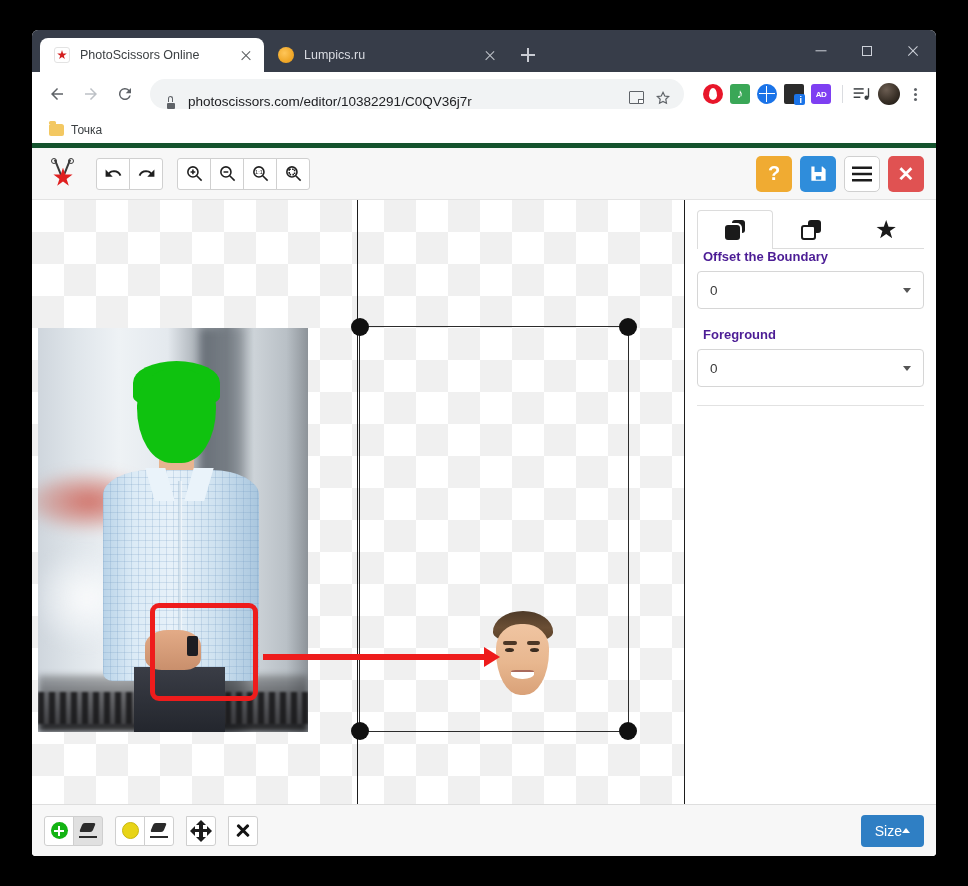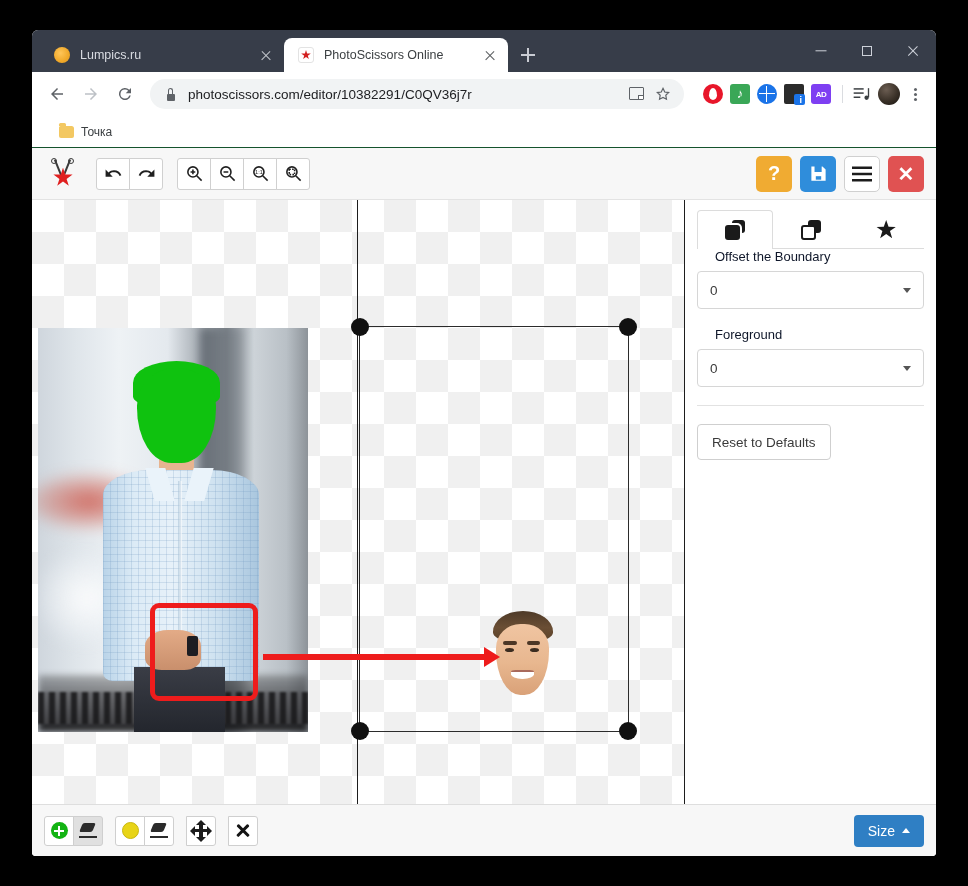--- a/index.html
+++ b/index.html
@@ -176,21 +176,21 @@
   }
   .navbtn svg { position: absolute; left: 50%; top: 50%; transform: translate(-50%,-50%); }
   .navbtn.disabled { color: #bdc1c6; }
 
   .omnibox {
     flex: 1 1 auto;
     height: 30px;
     background: #f1f3f4;
     border-radius: 15px;
     display: flex;
-    align-items: center;
+    align-items: flex-end;
     padding: 0 10px 0 14px;
     margin: 0 6px;
     min-width: 0;
   }
   .lockicon {
     width: 13px; height: 13px;
     flex: 0 0 13px;
     margin-right: 11px;
     position: relative;
   }
@@ -327,24 +327,24 @@
     background: #5f6368;
   }
   .kebab span:nth-child(1){ top:5px; }
   .kebab span:nth-child(2){ top:10px; }
   .kebab span:nth-child(3){ top:15px; }
 
   
   .bookmarks {
     height: 32px;
     background: #ffffff;
-    border-bottom: 1px solid #14532d;
-    display: flex;
-    align-items: center;
-    padding-left: 20px;
+    border-bottom: 5px solid #14532d;
+    display: flex;
+    align-items: center;
+    padding-left: 10px;
     box-sizing: border-box;
   }
   .bm-item {
     display: flex;
     align-items: center;
     padding: 3px 7px;
     border-radius: 4px;
     cursor: pointer;
     font-size: 12px;
     color: #3c4043;
@@ -794,23 +794,23 @@
   }
 
   .panel-title {
     font-size: 19px;
     color: #4a4a4a;
     font-weight: normal;
     margin: 12px 0 16px 2px;
   }
   .field-label {
     font-size: 13px;
-    font-weight: normal;
-    color: #0f172a;
-    margin: 0 0 7px 18px;
+    font-weight: bold;
+    color: #4c1d95;
+    margin: 0 0 7px 6px;
   }
   .select-box {
     height: 38px;
     border: 1px solid #d6d6d6;
     border-radius: 4px;
     display: flex;
     align-items: center;
     padding: 0 12px;
     box-sizing: border-box;
     font-size: 13.5px;
@@ -925,46 +925,45 @@
 
   .size-btn {
     margin-left: auto;
     background: #2f7fc4;
     color: #ffffff;
     height: 32px;
     padding: 0 14px;
     border-radius: 4px;
     display: flex;
     align-items: center;
-    gap: 7px;
     font-size: 14px;
     cursor: pointer;
   }
   .caret-up {
     width: 0; height: 0;
     border-left: 4.5px solid transparent;
     border-right: 4.5px solid transparent;
     border-bottom: 5.5px solid #ffffff;
   }
 </style>
 </head>
 <body>
 
 <div id="root">
   <div class="browser-window">
 
     <div class="tabstrip">
+      <div class="tab active">
+        <span class="tab-favicon fav-ps"></span>
+        <span class="tab-title">PhotoScissors Online</span>
+        <span class="tab-close"></span>
+      </div>
       <div class="tab inactive">
         <span class="tab-favicon fav-lumpics"></span>
         <span class="tab-title">Lumpics.ru</span>
-        <span class="tab-close"></span>
-      </div>
-      <div class="tab active">
-        <span class="tab-favicon fav-ps"></span>
-        <span class="tab-title">PhotoScissors Online</span>
         <span class="tab-close"></span>
       </div>
       <div class="newtab"></div>
 
       <div class="wincontrols">
         <div class="winbtn">
             <i class="wm-min"></i>
           </div>
         <div class="winbtn">
             <i class="wm-max"></i>
@@ -1186,21 +1185,20 @@
           </div>
 
           <div class="field-label">Foreground</div>
           <div class="select-box">
             <span class="val">0</span>
             <span class="caret-down"></span>
           </div>
 
           <div class="panel-divider"></div>
 
-          <div class="reset-btn">Reset to Defaults</div>
         </div>
       </div>
 
       <div class="bottombar">
         <div class="bb-group">
           <div class="bb-btn">
             <span class="dot-green"></span>
           </div>
           <div class="bb-btn selected">
             <span class="eraser-ic">

